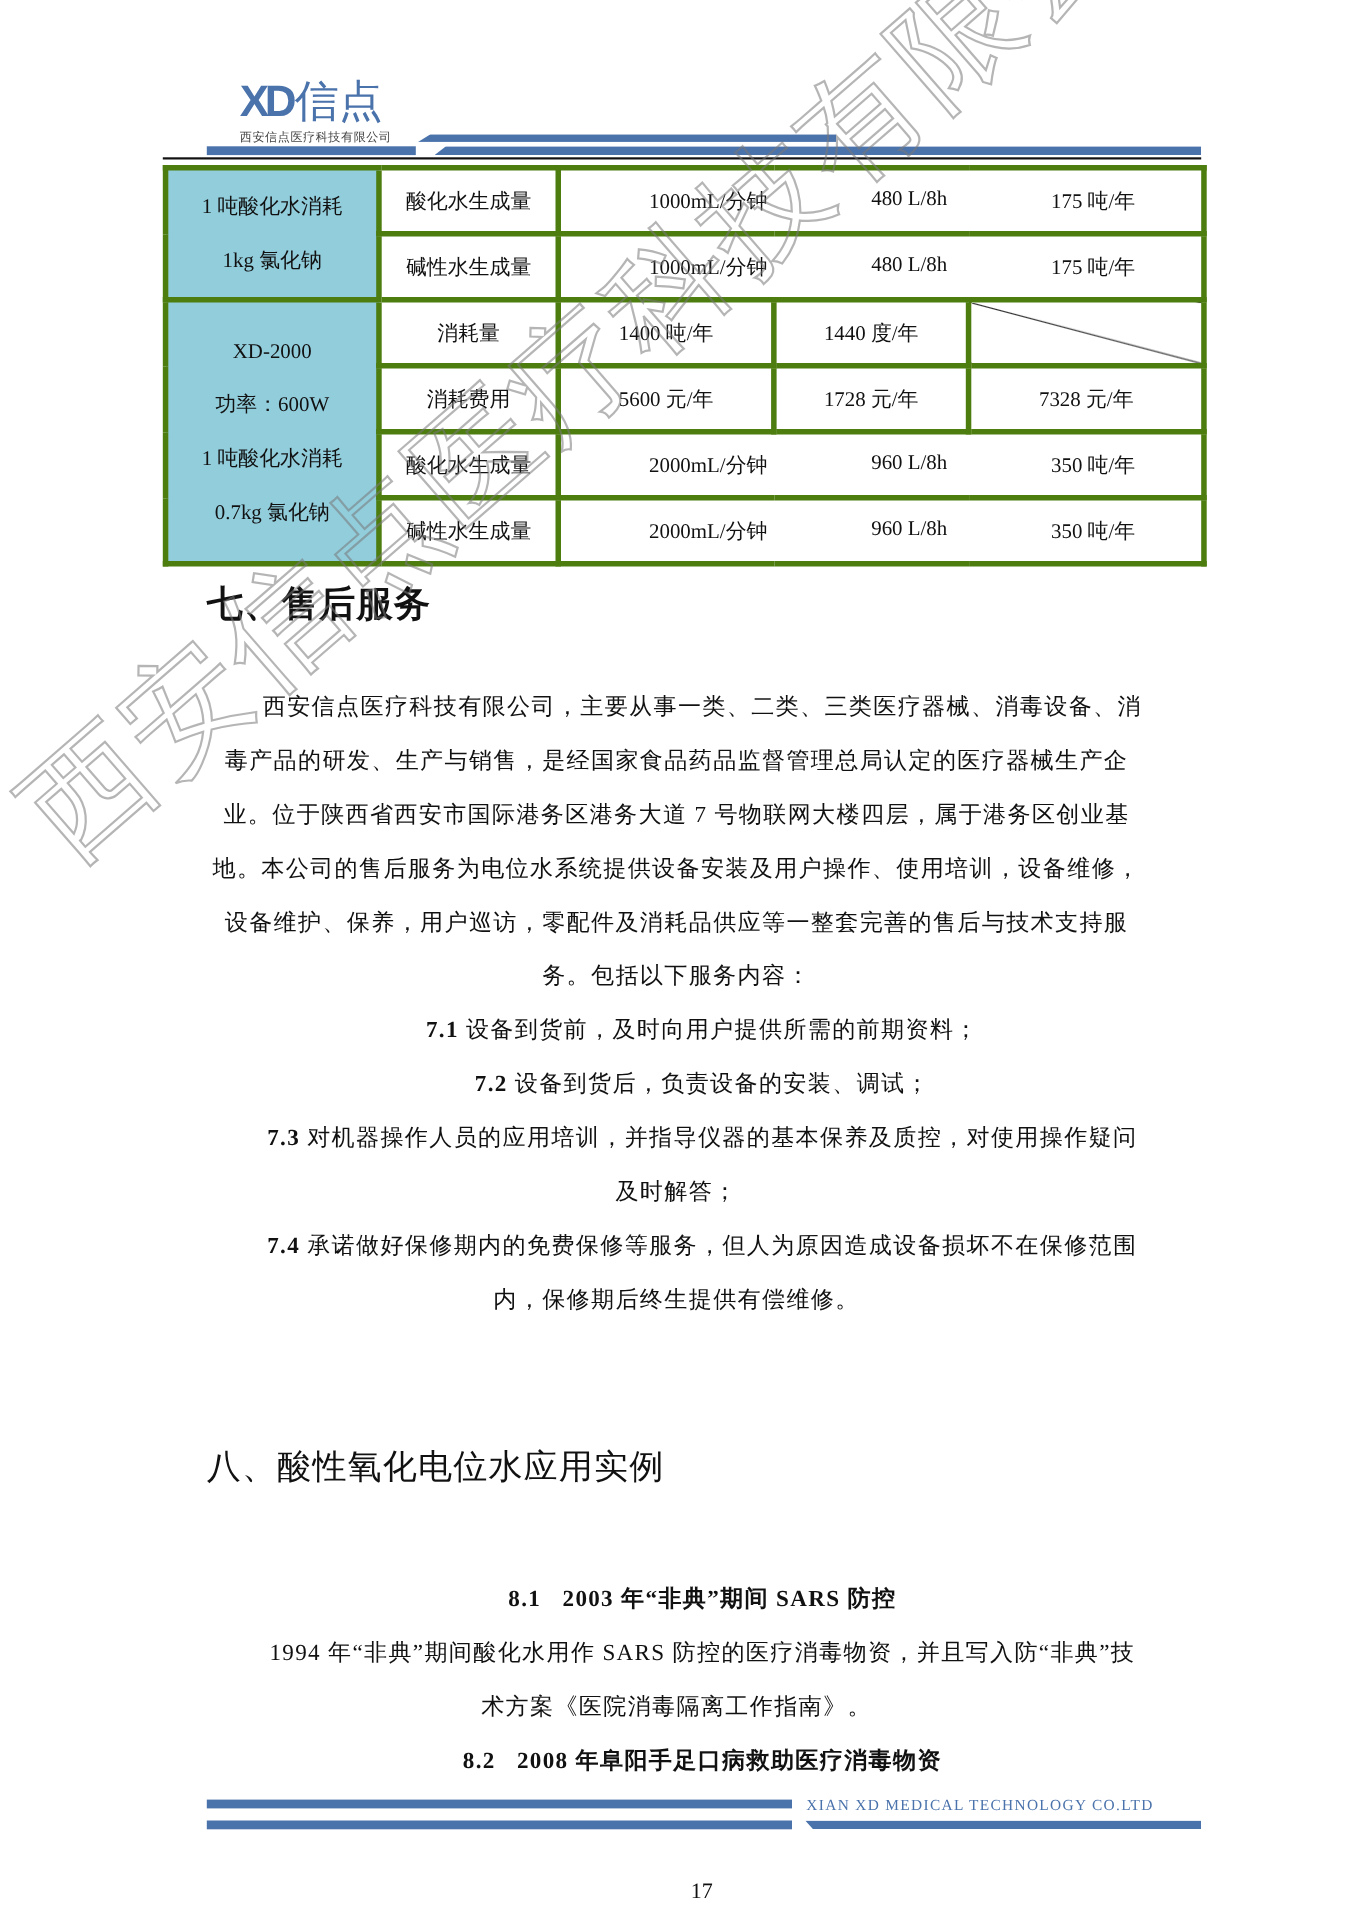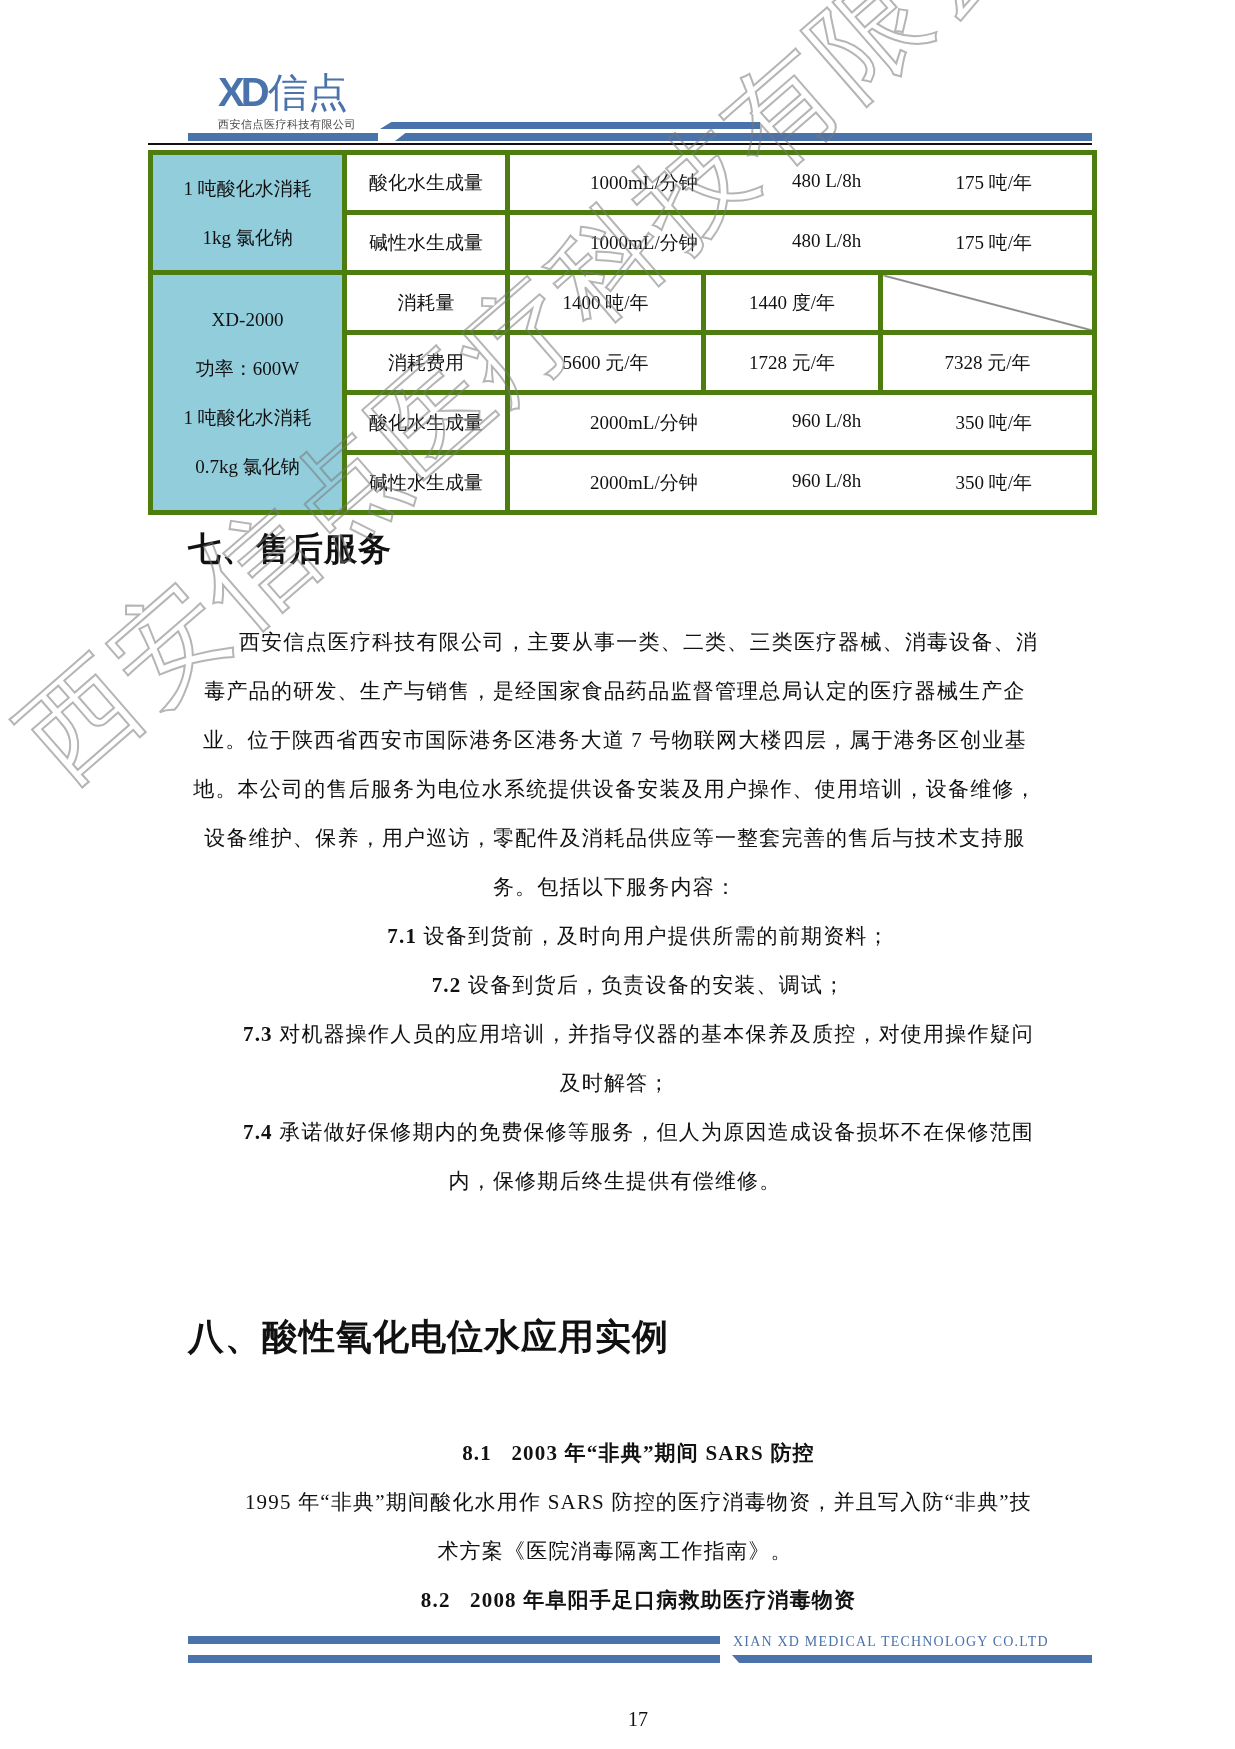--- a/index.html
+++ b/index.html
@@ -25,22 +25,22 @@
   td.diag { background:linear-gradient(to bottom left, transparent calc(50% - 1px), #222 50%, transparent calc(50% + 1px)); }
   .tri { display:flex; justify-content:space-between; padding:0 60px 0 80px; }
 
   
   .h1 { left:188px; top:527px; font-family:"DejaVu Sans",sans-serif; font-weight:bold;
         font-size:33px; letter-spacing:1px; }
   .para { left:190px; width:850px; font-size:21px; line-height:49px; letter-spacing:1.2px; }
   .para p { margin:0; }
   .indent { text-indent:47px;text-align:center; }
   .num { font-weight:bold;margin-top:37px; }
-  .h2 { left:188px; top:1313px; font-family:"DejaVu Sans",sans-serif; font-weight:bold;
-        font-size:36px; letter-spacing:1px;text-align:right; }
+  .h2 { left:188px; top:1313px; font-family:"DejaVu Sans",sans-serif; font-weight:normal;
+        font-size:31px; letter-spacing:1px;text-align:right; }
   .h3 { font-weight:bold; font-size:21px; }
 
   
   .fbar { background:#4a72ab; height:8px; }
   .footer-en { left:733px; top:1634px; font-size:14px; color:#4a72ab; letter-spacing:1.2px; }
   .pageno { left:628px; top:1708px; font-size:20px; }
 
   
   .wm { left:-10px; top:700px; width:1400px; transform:rotate(-41deg); transform-origin:0 0;
         font-family:"DejaVu Sans",sans-serif; font-size:112px; color:transparent;
@@ -139,21 +139,21 @@
   <p class="indent">西安信点医疗科技有限公司，主要从事一类、二类、三类医疗器械、消毒设备、消毒产品的研发、生产与销售，是经国家食品药品监督管理总局认定的医疗器械生产企业。位于陕西省西安市国际港务区港务大道 7 号物联网大楼四层，属于港务区创业基地。本公司的售后服务为电位水系统提供设备安装及用户操作、使用培训，设备维修，设备维护、保养，用户巡访，零配件及消耗品供应等一整套完善的售后与技术支持服务。包括以下服务内容：</p>
   <p class="indent"><span class="num">7.1</span> <span>设备到货前，及时向用户提供所需的前期资料；</span></p>
   <p class="indent"><span class="num">7.2</span> <span>设备到货后，负责设备的安装、调试；</span></p>
   <p class="indent"><span class="num">7.3</span> <span>对机器操作人员的应用培训，并指导仪器的基本保养及质控，对使用操作疑问及时解答；</span></p>
   <p class="indent"><span class="num">7.4</span> <span>承诺做好保修期内的免费保修等服务，但人为原因造成设备损坏不在保修范围内，保修期后终生提供有偿维修。</span></p>
 </div>
 
 <div class="abs h2">八、酸性氧化电位水应用实例</div>
 <div class="abs para" style="top:1429px;">
   <p class="h3 indent" style="text-indent:47px;"><span>8.1</span>&nbsp;&nbsp;&nbsp;<span>2003 年“非典”期间 SARS 防控</span></p>
-  <p class="indent">1995 年“非典”期间酸化水用作 SARS 防控的医疗消毒物资，并且写入防“非典”技术方案《医院消毒隔离工作指南》。</p>
+  <p class="indent">1994 年“非典”期间酸化水用作 SARS 防控的医疗消毒物资，并且写入防“非典”技术方案《医院消毒隔离工作指南》。</p>
   <p class="h3 indent"><span>8.2</span>&nbsp;&nbsp;&nbsp;<span>2008 年阜阳手足口病救助医疗消毒物资</span></p>
 </div>
 
 <div class="abs fbar" style="left:188px;top:1636px;width:532px;"></div>
 <div class="abs fbar" style="left:188px;top:1655px;width:532px;"></div>
 <div class="abs fbar" style="left:732px;top:1655px;width:360px;clip-path:polygon(0 0,100% 0,100% 100%,2% 100%);"></div>
 <div class="abs footer-en">XIAN XD MEDICAL TECHNOLOGY CO.LTD</div>
 <div class="abs pageno">17</div>
 
 <div class="abs wm">西安信点医疗科技有限公司版权所有</div>

